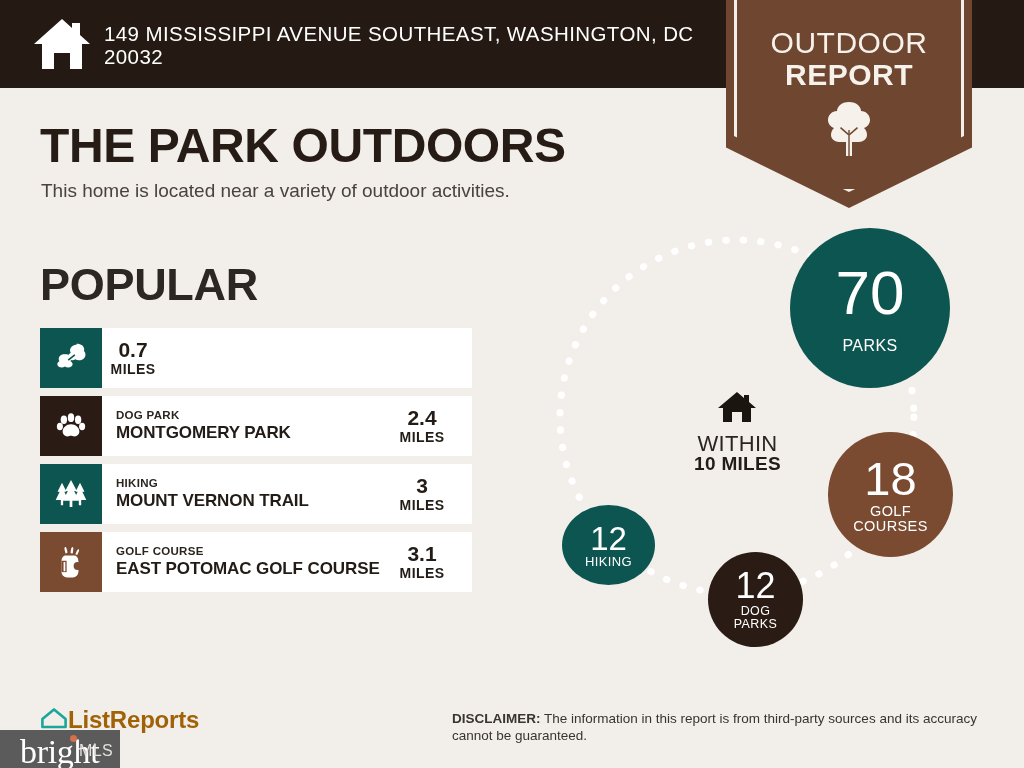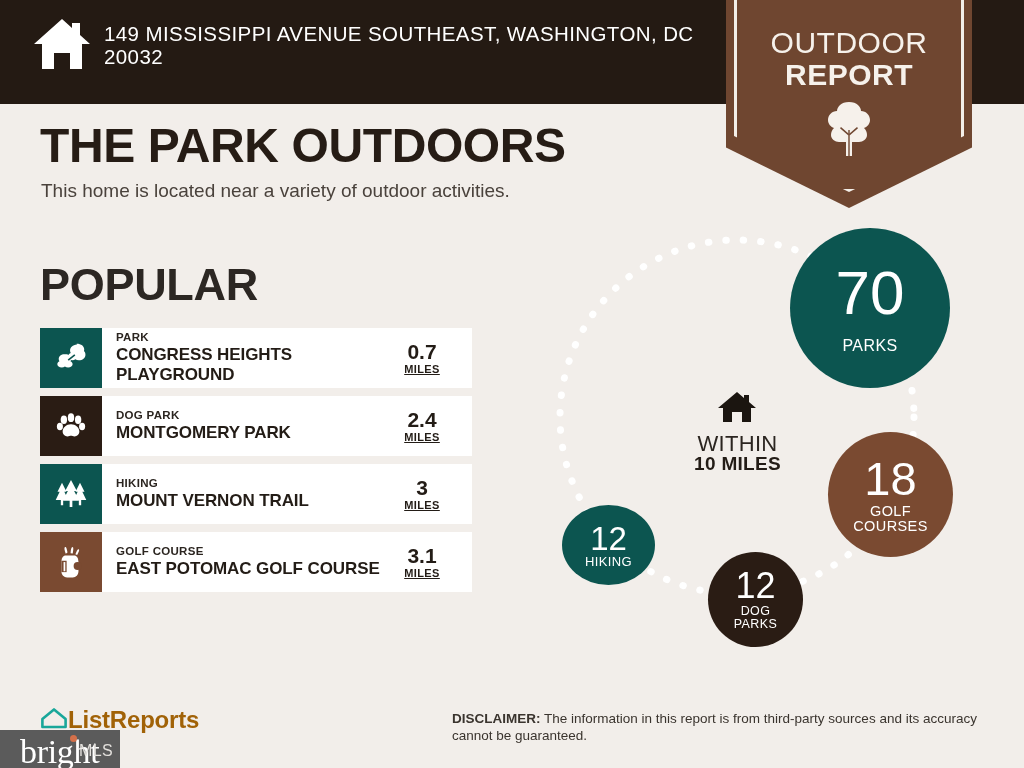--- a/index.html
+++ b/index.html
@@ -5,21 +5,21 @@
   html,body{margin:0;padding:0;}
   body{
     width:1024px;height:768px;overflow:hidden;
     background:#f2eeea;
     font-family:"Liberation Sans",sans-serif;
     position:relative;
   }
 
   
   .header{
-    position:absolute;left:0;top:0;width:1024px;height:104px;
+    position:absolute;left:0;top:0;width:1024px;height:88px;
     background:#241a13;
   }
   .header-house{
     position:absolute;left:33px;top:16px;width:58px;height:56px;
   }
   .header-addr{
     position:absolute;left:104px;top:22px;width:610px;
     color:#ffffff;font-size:20.5px;line-height:23px;
     letter-spacing:.4px;font-weight:400;
     text-transform:uppercase;
@@ -79,21 +79,21 @@
     text-transform:uppercase;line-height:13px;
   }
   .row-name{
     font-size:17px;font-weight:700;color:#231c16;letter-spacing:-.1px;
     line-height:20px;text-transform:uppercase;margin-top:1px;
   }
   .row-dist{
     width:62px;flex:0 0 62px;text-align:center;padding-right:19px;
   }
   .row-num{font-size:21px;font-weight:700;color:#231c16;line-height:22px;}
-  .row-unit{font-size:11px;font-weight:700;color:#231c16;letter-spacing:.4px;text-decoration:underline;}
+  .row-unit{font-size:14px;font-weight:700;color:#231c16;letter-spacing:.4px;}
 
   
   .diagram{position:absolute;left:530px;top:222px;width:470px;height:440px;}
   .dotted{position:absolute;left:0;top:0;}
   .bubble{
     position:absolute;border-radius:50%;
     display:flex;flex-direction:column;
     align-items:center;justify-content:center;
     color:#ffffff;text-align:center;
   }
@@ -187,24 +187,20 @@
 <div class="list">
 
   <div class="row">
     <div class="row-icon" style="background:#0c5550">
       <svg viewBox="0 0 36 36" width="34" height="34">
         <path fill="#ffffff" d="M24 4 c-4 0-7 2.6-7 6 0 1 .3 2 .8 2.8 -1.6 .6-2.8 2-2.8 3.7 0 2.3 2 4 4.5 4 1.2 0 2.3-.4 3.1-1.1 1 .7 2.3 1.1 3.7 1.1 3.9 0 7-2.7 7-6 0-1.5-.6-2.8-1.6-3.8 .2-.6 .3-1.2 .3-1.8 0-3.3-3.2-5.9-8-5.9 Z"></path>
         <path fill="#ffffff" d="M11 14 c-3.3 0-6 2.2-6 5 0 .9 .3 1.7 .8 2.4 -1.4 .6-2.3 1.8-2.3 3.1 0 2 2.1 3.5 4.7 3.5 1.3 0 2.5-.4 3.4-1 .9 .6 2.1 1 3.4 1 2.6 0 4.7-1.5 4.7-3.5 0-1.3-.9-2.5-2.3-3.1 .5-.7 .8-1.5 .8-2.4 0-2.8-2.7-5-6-5 Z"></path>
         <path fill="#0c5550" d="M14.5 19.5 l7-5.5 1.1 1.4 -7 5.5 Z"></path>
       </svg>
     </div>
-    <div class="row-text">
-      <div class="row-cat">PARK</div>
-      <div class="row-name">CONGRESS HEIGHTS PLAYGROUND</div>
-    </div>
     <div class="row-dist">
       <div class="row-num">0.7</div>
       <div class="row-unit">MILES</div>
     </div>
   </div>
 
   <div class="row">
     <div class="row-icon" style="background:#2a1c14">
       <svg viewBox="0 0 36 36" width="32" height="32">
         <ellipse cx="10" cy="11" rx="3.6" ry="4.8" fill="#ffffff"></ellipse>

